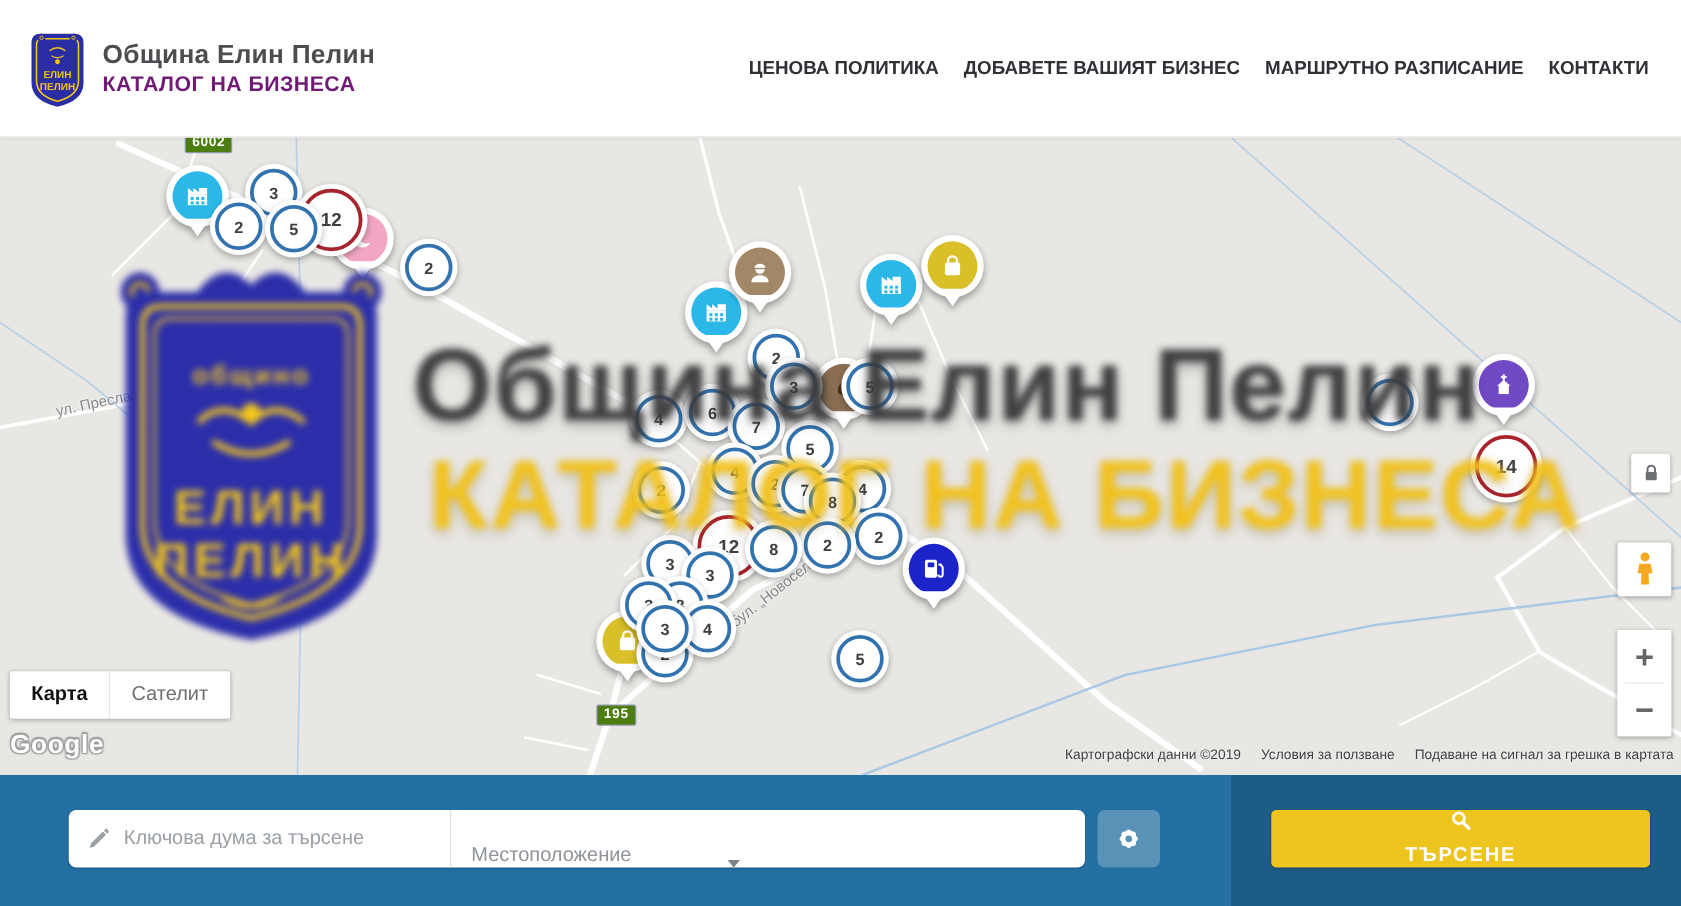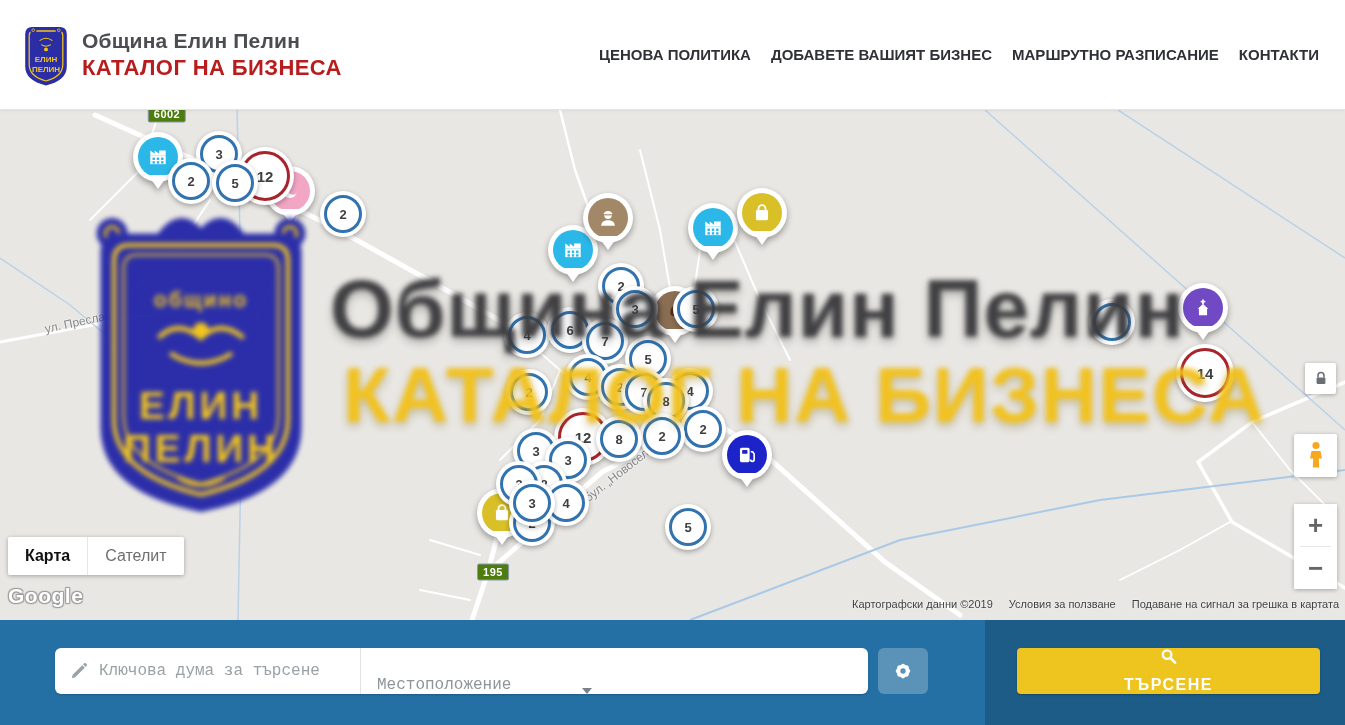--- a/index.html
+++ b/index.html
@@ -5,21 +5,21 @@
   * { margin:0; padding:0; box-sizing:border-box; }
   html,body { width:1345px; height:725px; overflow:hidden; font-family:"Liberation Sans",sans-serif; }
   .page { position:relative; width:1345px; height:725px; background:#fff; }
 
   
   header { position:absolute; top:0; left:0; width:1345px; height:110px; background:#fff;
            border-bottom:1px solid #e4e4e4; box-shadow:0 1px 3px rgba(0,0,0,.06);
            display:flex; align-items:center; justify-content:space-between; z-index:100; }
   .brand { display:flex; align-items:center; gap:12px; margin-left:22px; cursor:pointer; }
   .brand-title { font-size:21px; font-weight:bold; color:#4c4d50; letter-spacing:.2px; }
-  .brand-subtitle { font-size:22px; font-weight:bold; color:#b91c1c; letter-spacing:.4px; margin-top:2px; }
+  .brand-subtitle { font-size:17px; font-weight:bold; color:#701a75; letter-spacing:.4px; margin-top:2px; }
   nav { display:flex; align-items:center; gap:20px; margin-right:26px; }
   nav a { font-size:15px; font-weight:bold; color:#2f3136; text-decoration:none; letter-spacing:0px; cursor:pointer; }
 
   
   .map { position:absolute; top:110px; left:0; width:1345px; height:510px; background:#e9e7e3; overflow:hidden; }
   .roads { position:absolute; inset:0; }
 
   .rshield { position:absolute; transform:translate(-50%,-50%); background:#4d7c0f; color:#fff;
              font-size:11px; font-weight:bold; padding:1px 5px 2px; border-radius:2px;
              border:1px solid #8a97ad; letter-spacing:.5px; }
@@ -69,21 +69,21 @@
   .zoomctl { position:absolute; left:1294px; top:394px; width:43px; height:85px; background:#fff;
              box-shadow:0 1px 4px rgba(0,0,0,.3); z-index:60; border-radius:2px;
              display:flex; flex-direction:column; }
   .zoomctl button { flex:1; border:none; background:#fff; font-size:26px; font-weight:bold; color:#666;
                     cursor:pointer; font-family:inherit; line-height:1; }
   .zdiv { height:1px; background:#e6e6e6; margin:0 6px; }
 
   
   .searchbar { position:absolute; left:0; top:620px; width:1345px; height:105px; background:#2470a4; }
   .fields { position:absolute; left:55px; top:28px; width:813px; height:46px; background:#fff;
-            border-radius:6px; display:flex; align-items:stretch; box-shadow:0 1px 2px rgba(0,0,0,.2);font-family:Liberation Mono, monospace; }
+            border-radius:6px; display:flex; align-items:stretch; box-shadow:0 1px 2px rgba(0,0,0,.2); }
   .field { display:flex; align-items:center; }
   .f-key { width:305px; padding:0 12px 0 14px; gap:10px; }
   .f-key input { border:none; outline:none; flex:1; font-family:inherit; font-size:16px; color:#555; min-width:0; }
   .f-key input::placeholder { color:#9aa0a5; }
   .f-sel { border-left:1px solid #e2e2e2; padding:0 16px; justify-content:space-between; cursor:pointer; }
   .f-cat { width:252px; }
   .f-loc { width:248px;align-items:flex-end; }
   .f-sel span { font-size:16px; color:#8e9499; }
   .caret { width:0; height:0; border-left:5px solid transparent; border-right:5px solid transparent;
            border-top:6px solid #7b8288; }

